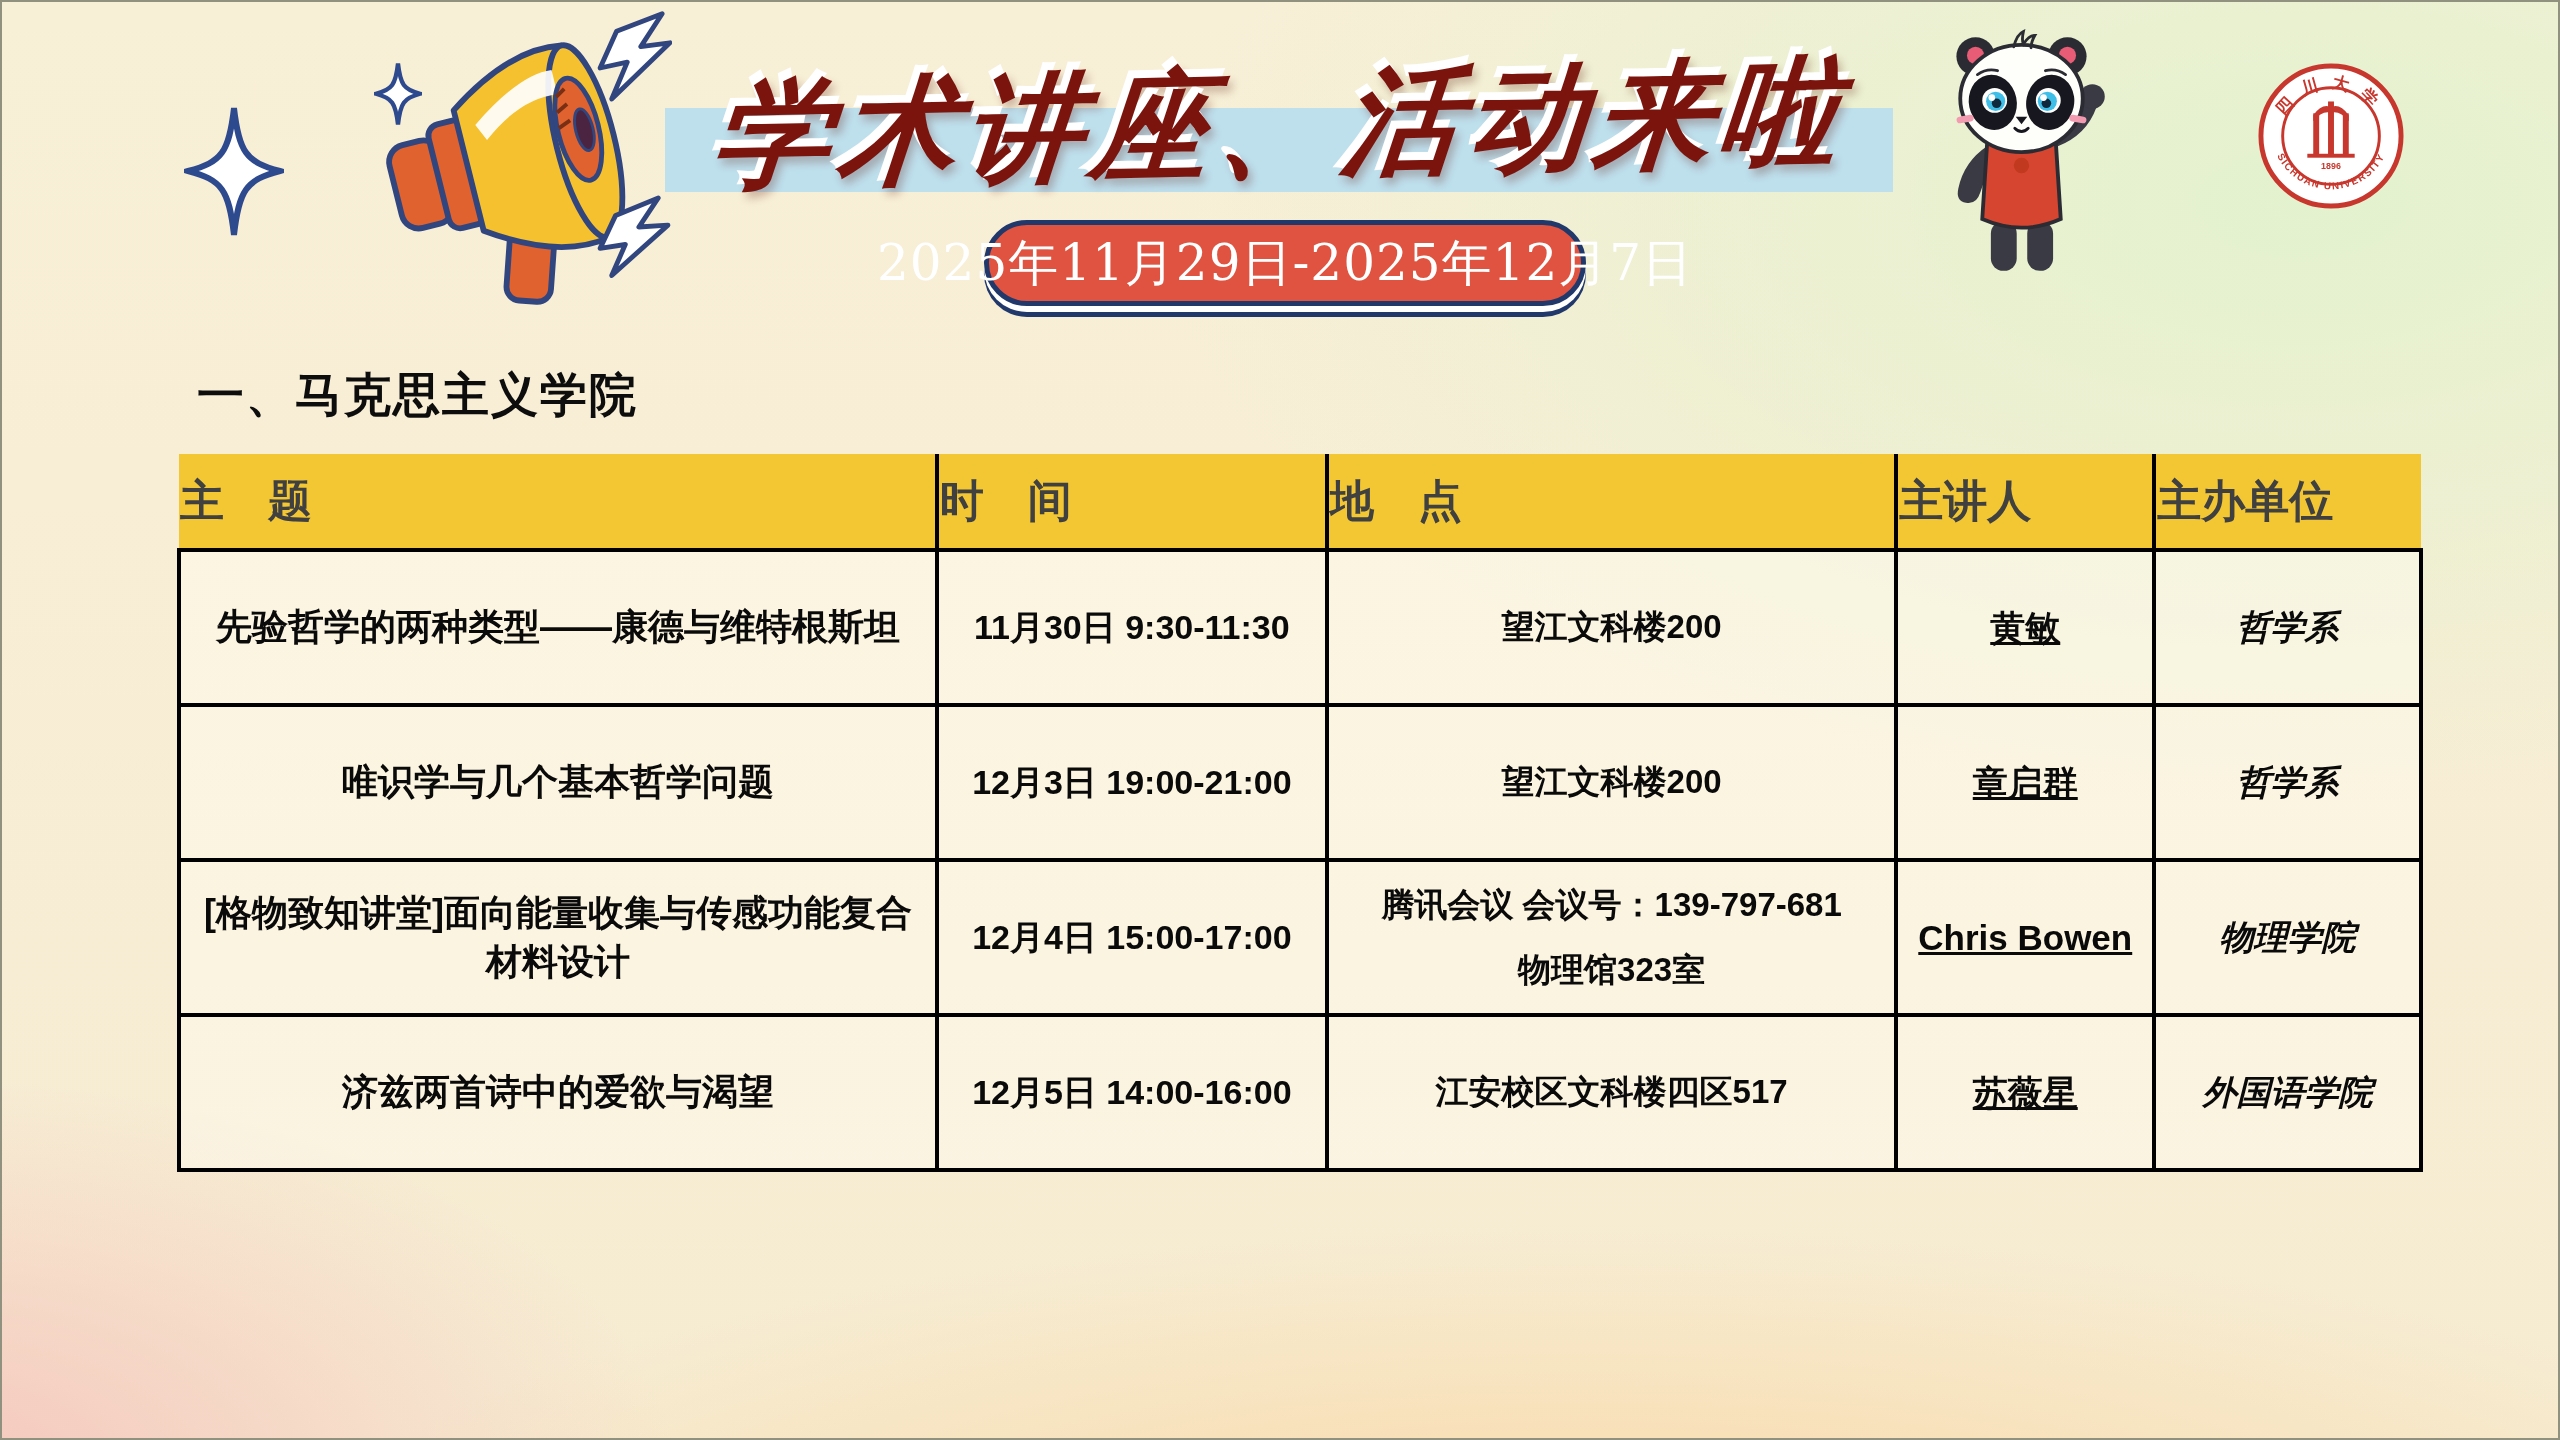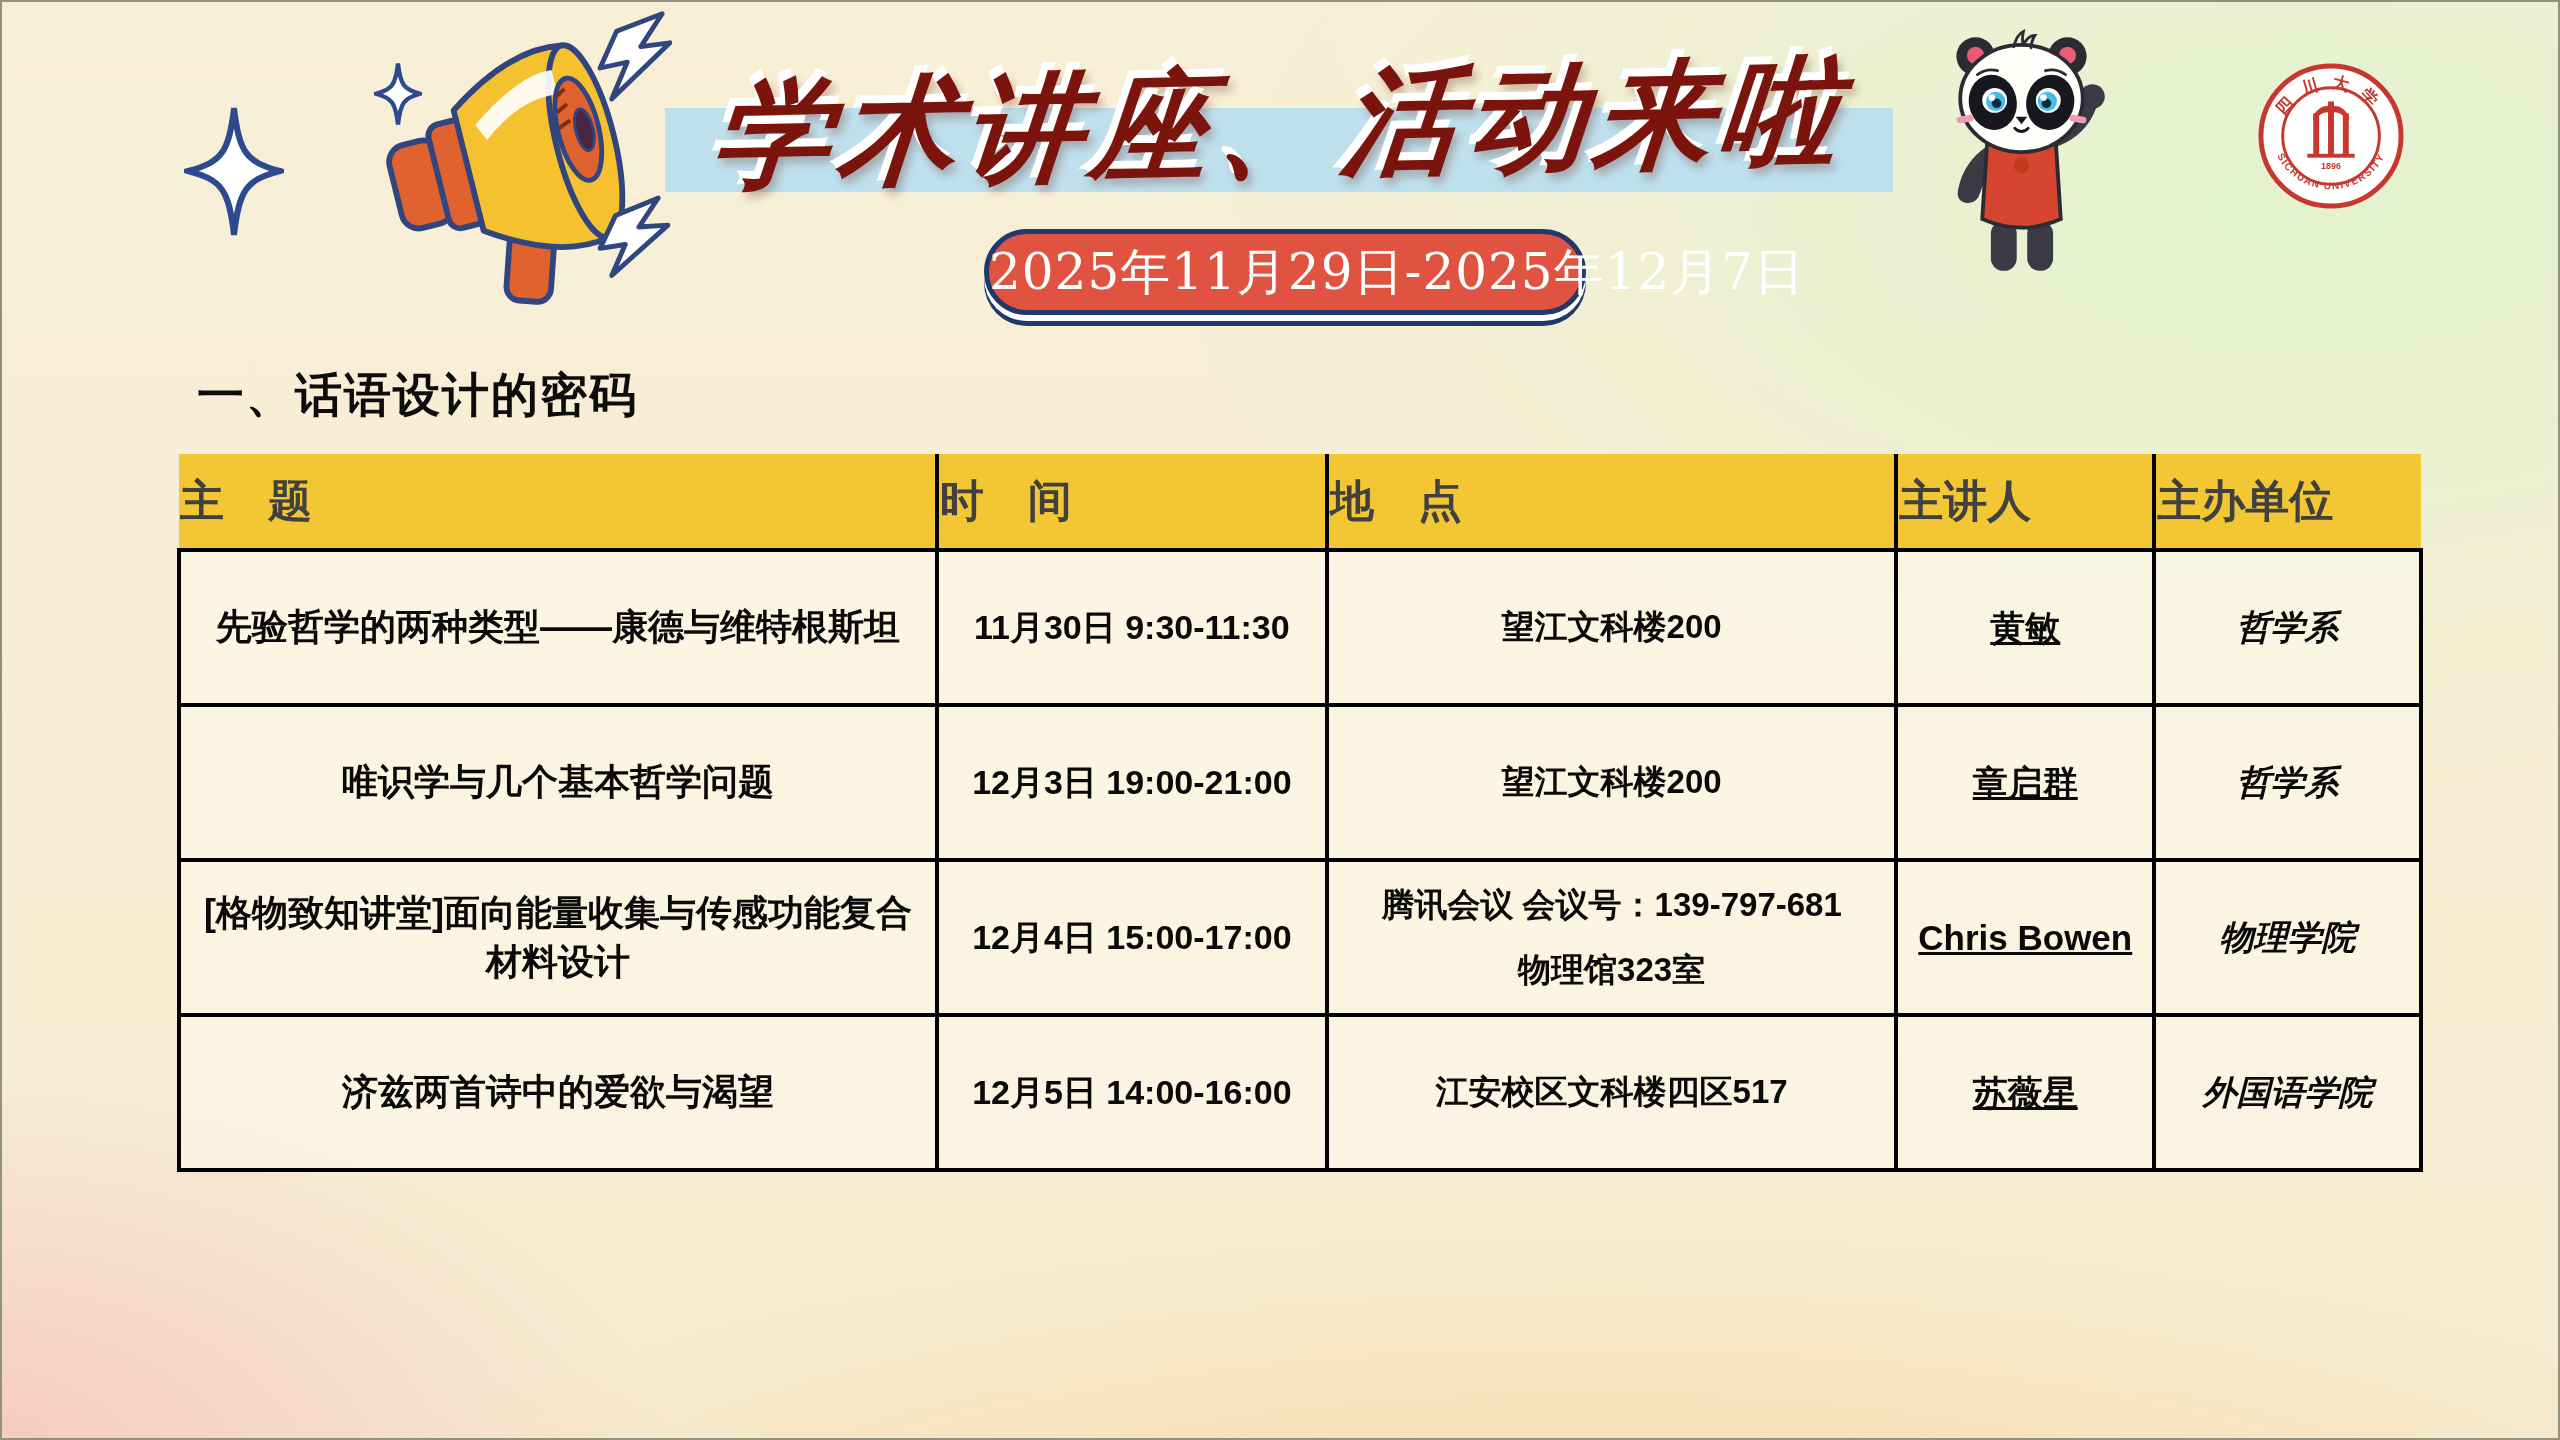--- a/index.html
+++ b/index.html
@@ -31,27 +31,27 @@
     display:flex;align-items:center;justify-content:center;
     font-family:"DejaVu Serif",serif;
     font-weight:bold;font-style:italic;
     font-size:118px;letter-spacing:8px;
     color:#7a140d;
     text-shadow:-6px -8px 0 #ffffff, 4px 6px 8px rgba(90,20,10,0.28);
     transform:rotate(-1.2deg) skewX(-6deg);
     white-space:nowrap;
   }
   .date-badge{
-    position:absolute;left:982px;top:227px;width:602px;height:86px;
+    position:absolute;left:982px;top:218px;width:602px;height:86px;
     box-sizing:border-box;
     background:#df5340;
     border:5px solid #21386b;
     border-radius:44px;
     box-shadow:0 6px 0 #ffffff, 0 11px 0 #21386b;
-    display:flex;align-items:center;justify-content:flex-start;
+    display:flex;align-items:center;justify-content:center;
   }
   .date-badge span{
     font-family:"DejaVu Serif",serif;
     font-size:50px;color:#ffffff;letter-spacing:1px;white-space:nowrap;
   }
   
   .section-heading{
     position:absolute;left:195px;top:362px;
     font-size:47px;font-weight:bold;color:#0d0d0d;letter-spacing:2px;
   }
@@ -167,21 +167,21 @@
       <rect x="72" y="40" width="6" height="55"></rect>
       <rect x="57" y="52" width="6" height="43"></rect>
       <rect x="87" y="52" width="6" height="43"></rect>
       <path d="M57 54 q8 -11 16 -9 l0 6 q-8 -1 -16 9 z"></path>
       <path d="M93 54 q-8 -11 -16 -9 l0 6 q8 -1 16 9 z"></path>
       <rect x="51" y="93" width="48" height="4"></rect>
     </g>
     <text x="75" y="108" font-size="9" font-weight="bold" fill="#c8372d" text-anchor="middle">1896</text>
   </svg>
 
-  <div class="section-heading">一、话语设计的密码</div>
+  <div class="section-heading">一、马克思主义学院</div>
 
   <table class="lecture-table">
     <colgroup>
       <col style="width:33.8%">
         <col style="width:17.4%">
         <col style="width:25.4%">
         <col style="width:11.5%">
         <col style="width:11.9%">
     </colgroup>
     <thead>

